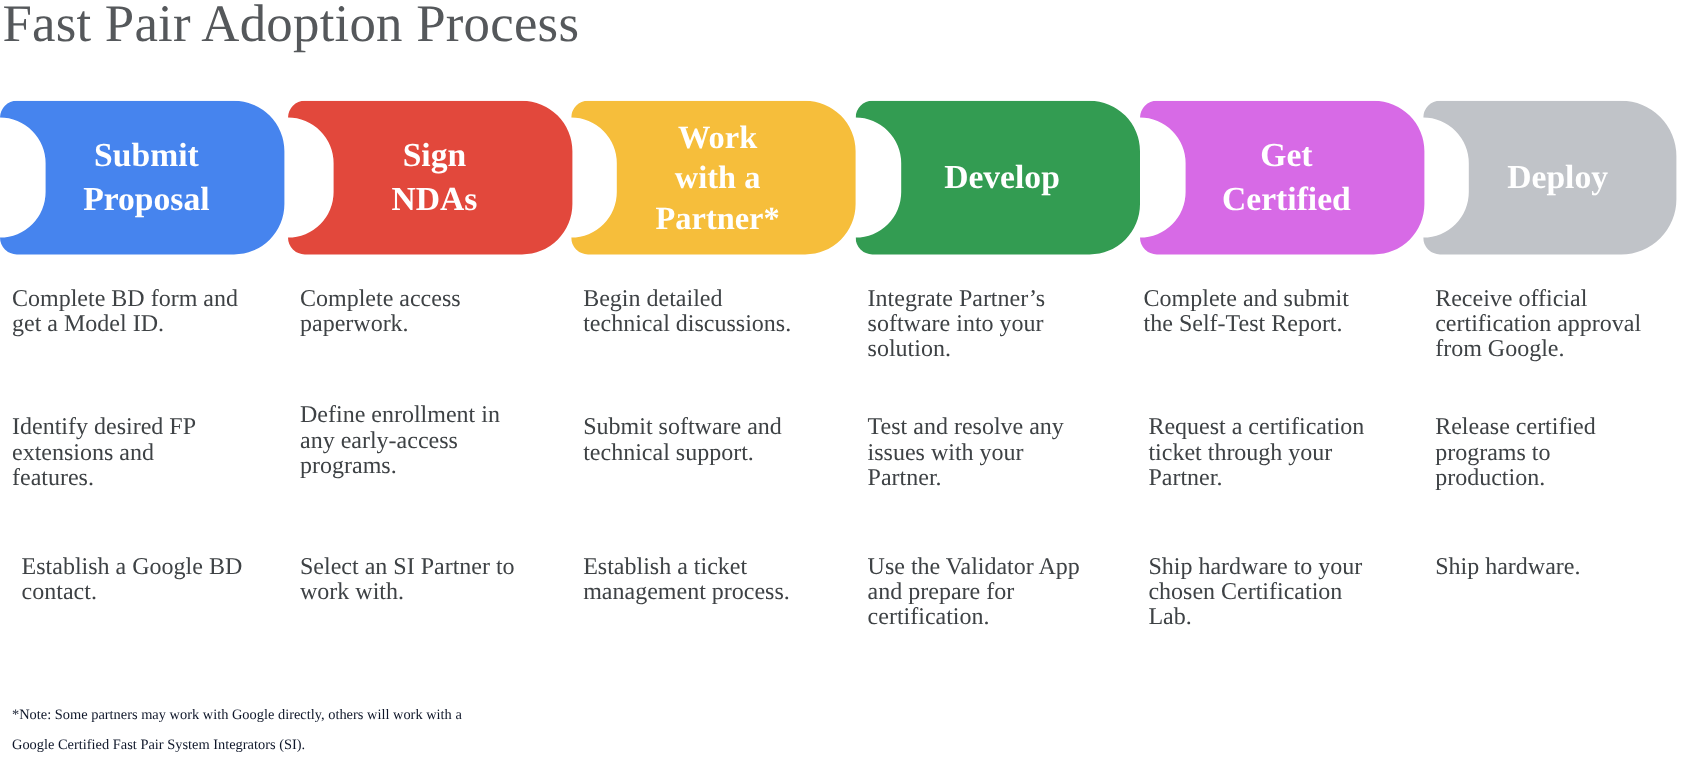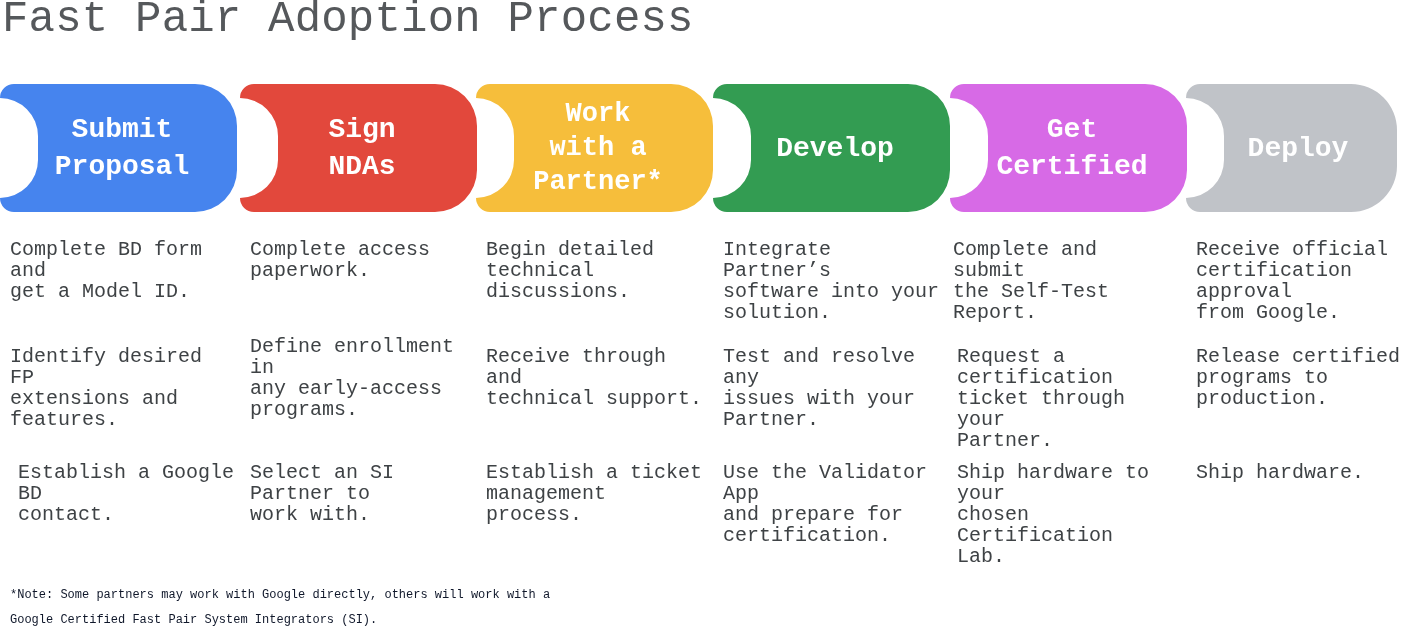--- a/index.html
+++ b/index.html
@@ -1,18 +1,18 @@
 <!DOCTYPE html>
 <html><head>
 <meta charset="utf-8">
 <style>
   html,body{margin:0;padding:0;background:#ffffff;}
   .canvas{
     position:relative;width:1423px;height:632px;overflow:hidden;
-    background:#ffffff;font-family:Liberation Mono, monospace;
+    background:#ffffff;font-family:Liberation Serif, serif;
   }
   .title{
     position:absolute;left:2px;top:-6px;margin:0;
     font-size:44px;font-weight:400;color:#55585b;letter-spacing:0.2px;
   }
   .shape{position:absolute;top:84px;}
   .step-label{
     position:absolute;top:84px;height:128px;width:200px;
     display:flex;align-items:center;justify-content:center;text-align:center;
     color:#ffffff;font-size:28px;font-weight:bold;line-height:37px;
@@ -76,21 +76,21 @@
   <p class="task" style="left:250px;top:239px">Complete access
 paperwork.</p>
   <p class="task" style="left:250px;top:336px">Define enrollment in
 any early-access
 programs.</p>
   <p class="task" style="left:250px;top:462px">Select an SI Partner to
 work with.</p>
 
   <p class="task" style="left:486px;top:239px">Begin detailed
 technical discussions.</p>
-  <p class="task" style="left:486px;top:346px">Receive through and
+  <p class="task" style="left:486px;top:346px">Submit software and
 technical support.</p>
   <p class="task" style="left:486px;top:462px">Establish a ticket
 management process.</p>
 
   <p class="task" style="left:723px;top:239px">Integrate Partner’s
 software into your
 solution.</p>
   <p class="task" style="left:723px;top:346px">Test and resolve any
 issues with your
 Partner.</p>

